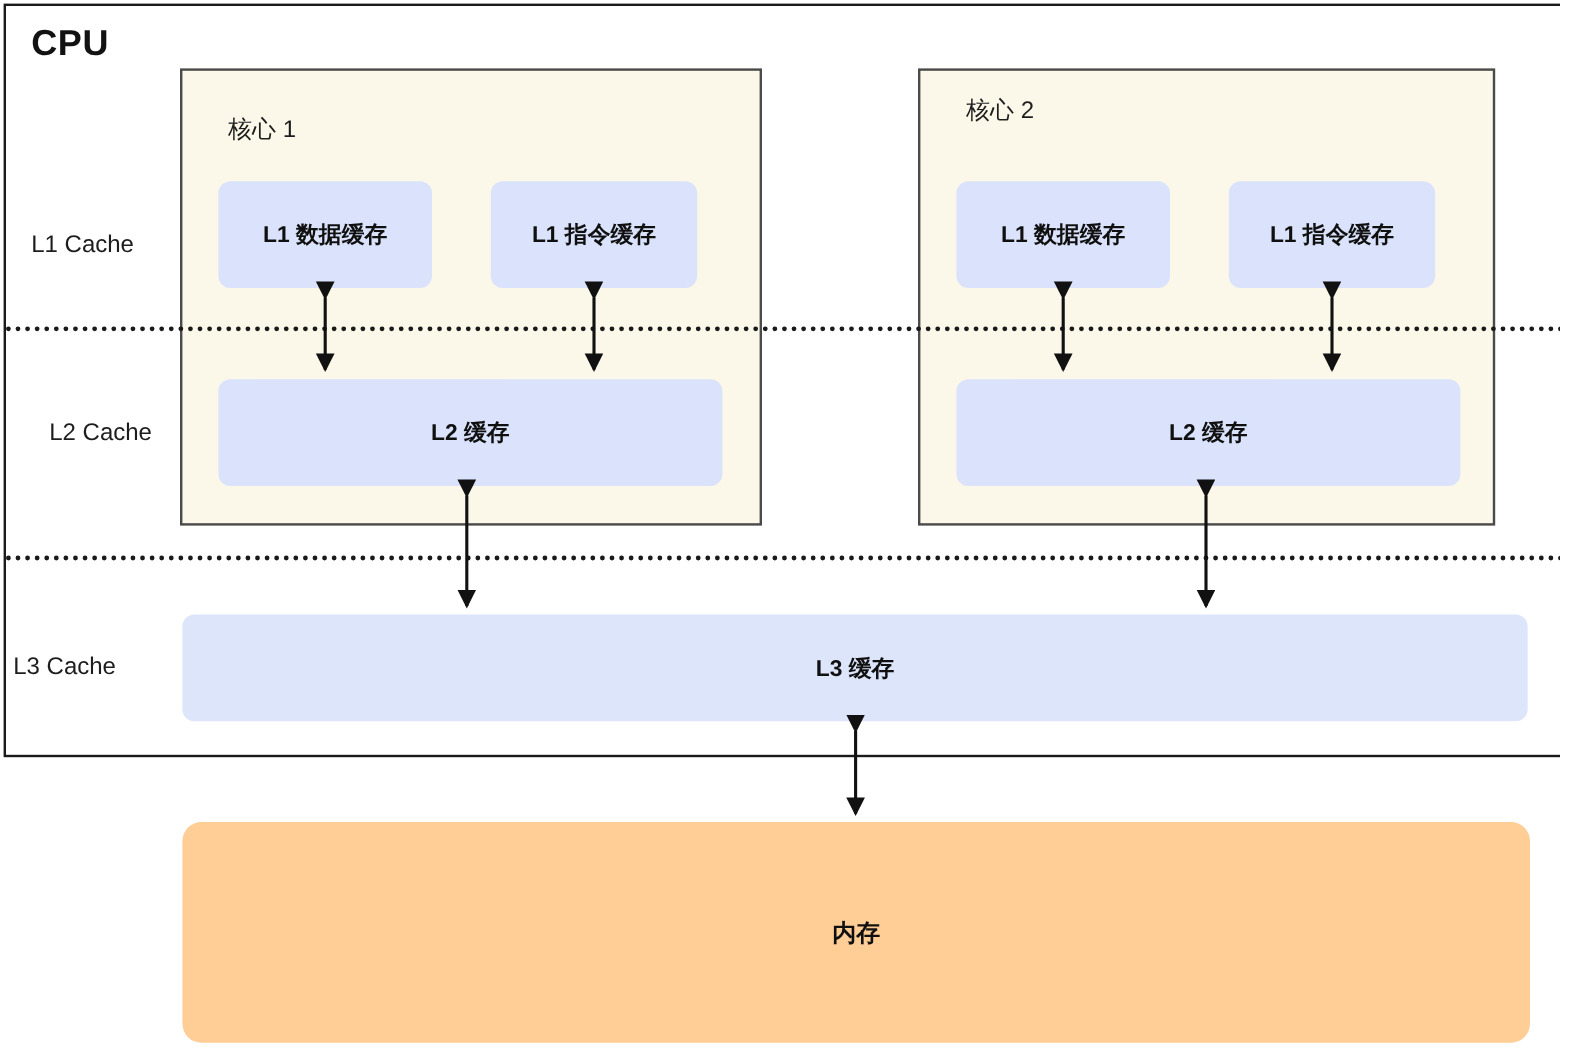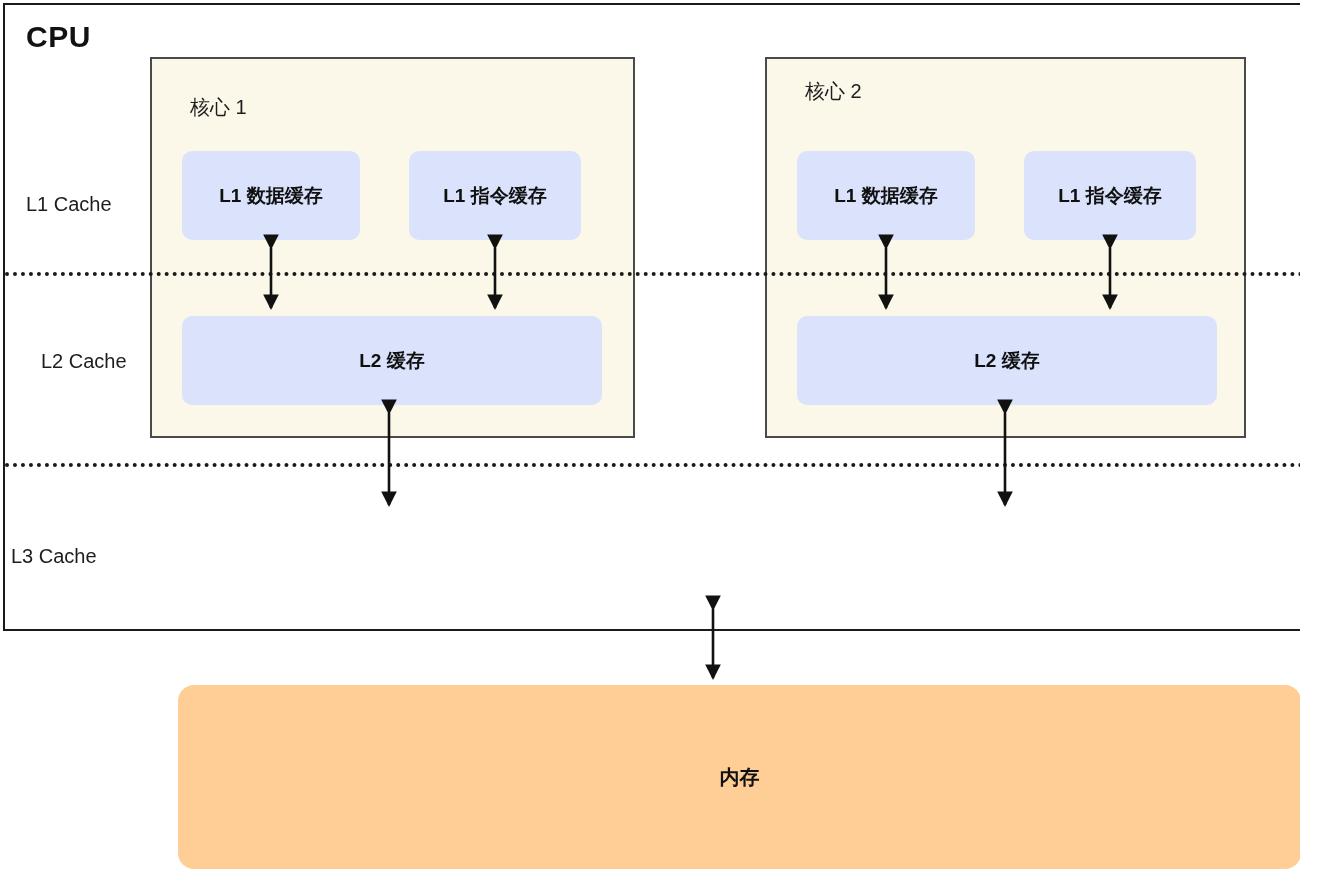--- a/index.html
+++ b/index.html
@@ -133,22 +133,23 @@
   <div class="core-box" style="left:765px; top:57px; width:481px; height:381px;"></div>
   <div class="core-label" style="left:805px; top:78px;">核心 2</div>
 
   <div class="cache-box" style="left:797px; top:151px; width:178px; height:89px;">L1 数据缓存</div>
   <div class="cache-box" style="left:1024px; top:151px; width:172px; height:89px;">L1 指令缓存</div>
   <div class="cache-box" style="left:797px; top:316px; width:420px; height:89px;">L2 缓存</div>
 
   <div class="dotted-sep" style="left:5px; top:272px; width:1315px;"></div>
   <div class="dotted-sep" style="left:5px; top:463px; width:1315px;"></div>
 
+  <div class="cache-box l3" style="left:152px; top:512px; width:1121px; height:89px;">L3 缓存</div>
 
-  <div class="mem-box" style="left:152px; top:685px; width:1123px; height:184px;margin-left:26px;">内存</div>
+  <div class="mem-box" style="left:152px; top:685px; width:1123px; height:184px;">内存</div>
 
   <svg class="arrow-layer" viewBox="0 0 1325 881" xmlns="http://www.w3.org/2000/svg">
     <defs>
       <marker id="ah" markerWidth="9" markerHeight="9" refX="5.2" refY="3" orient="auto" markerUnits="strokeWidth">
         <path d="M0,0 L0,6 L6,3 z" fill="#111111"></path>
       </marker>
     </defs>
 
     <g>
       <line x1="271" y1="248" x2="271" y2="308" stroke="#111111" stroke-width="2.6" marker-start="url(#ah)" marker-end="url(#ah)"></line>

